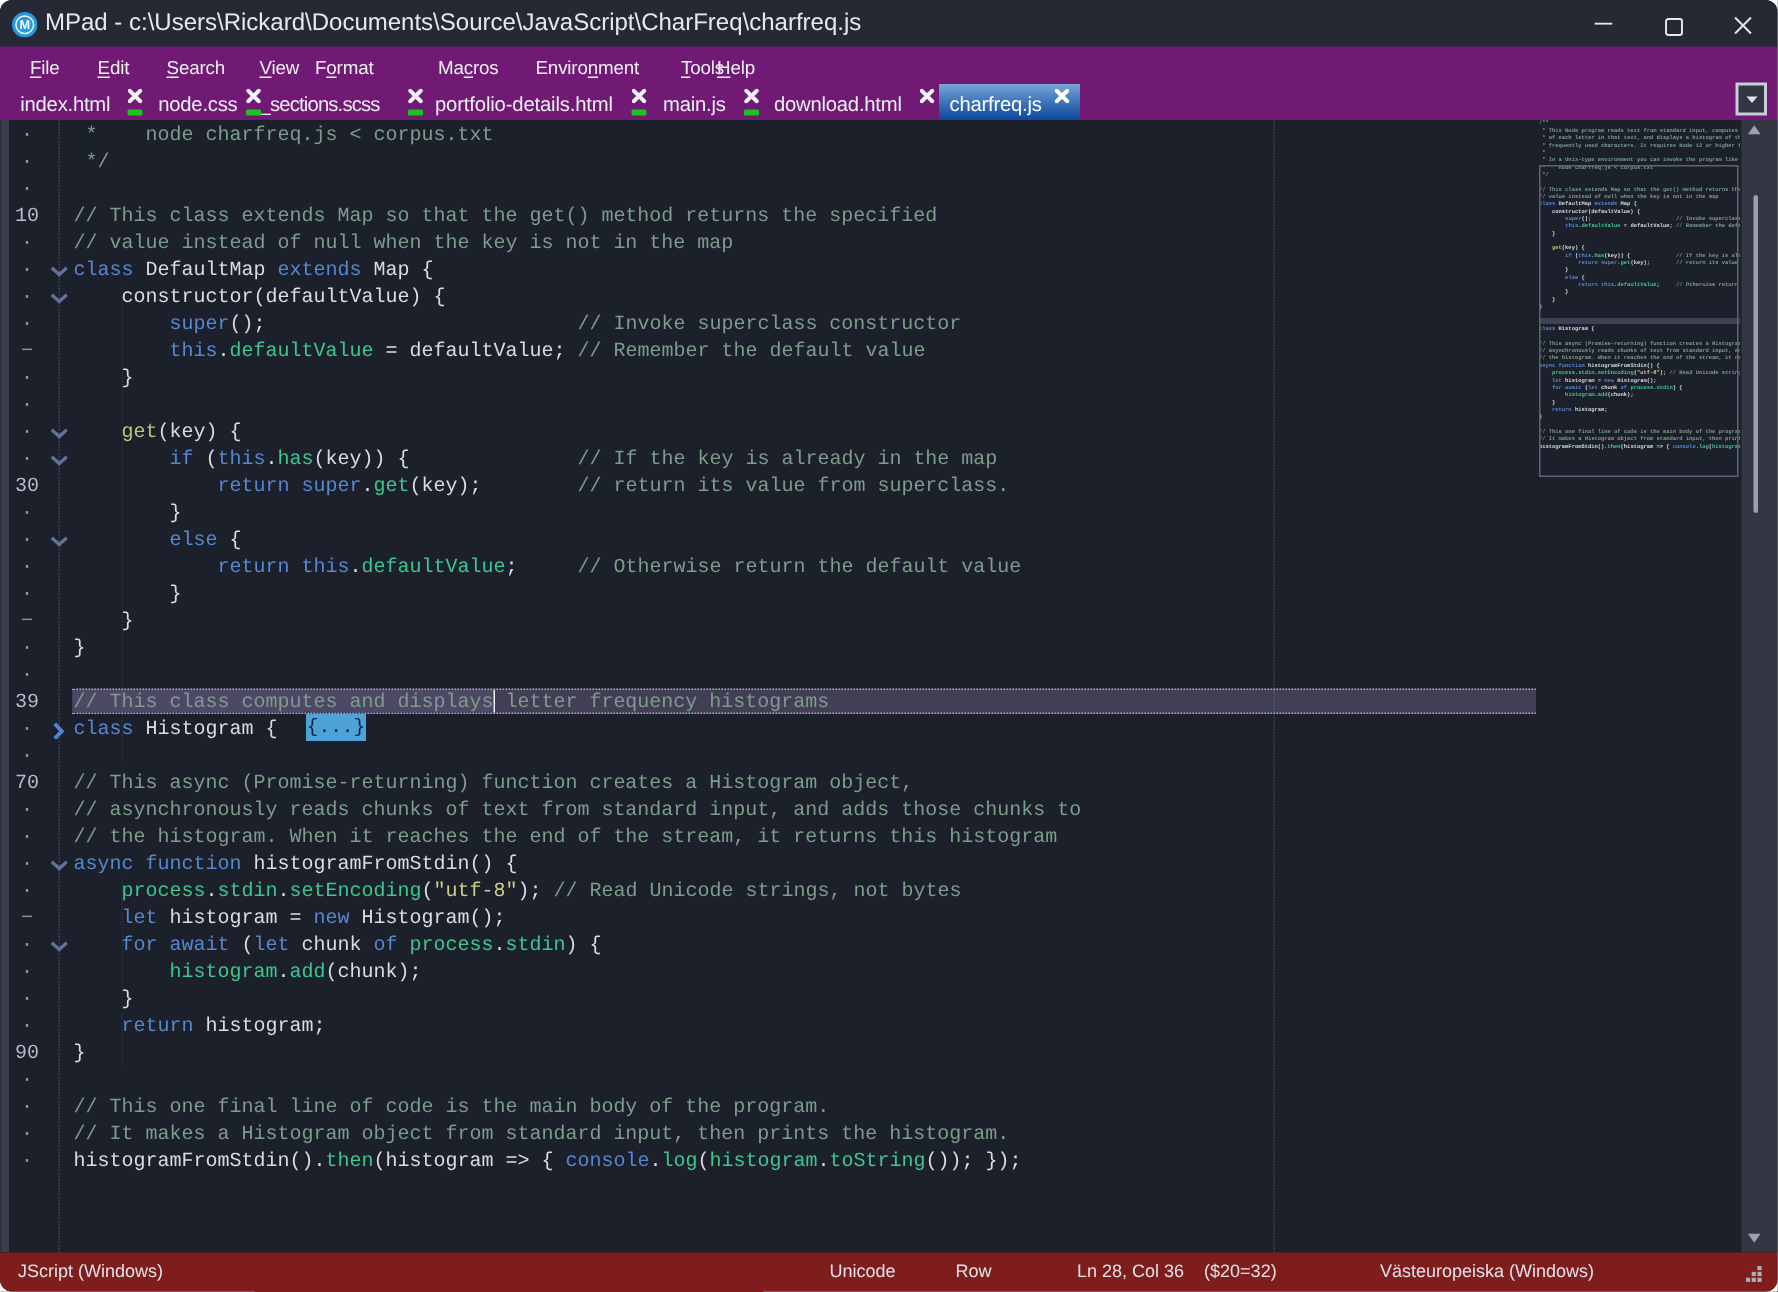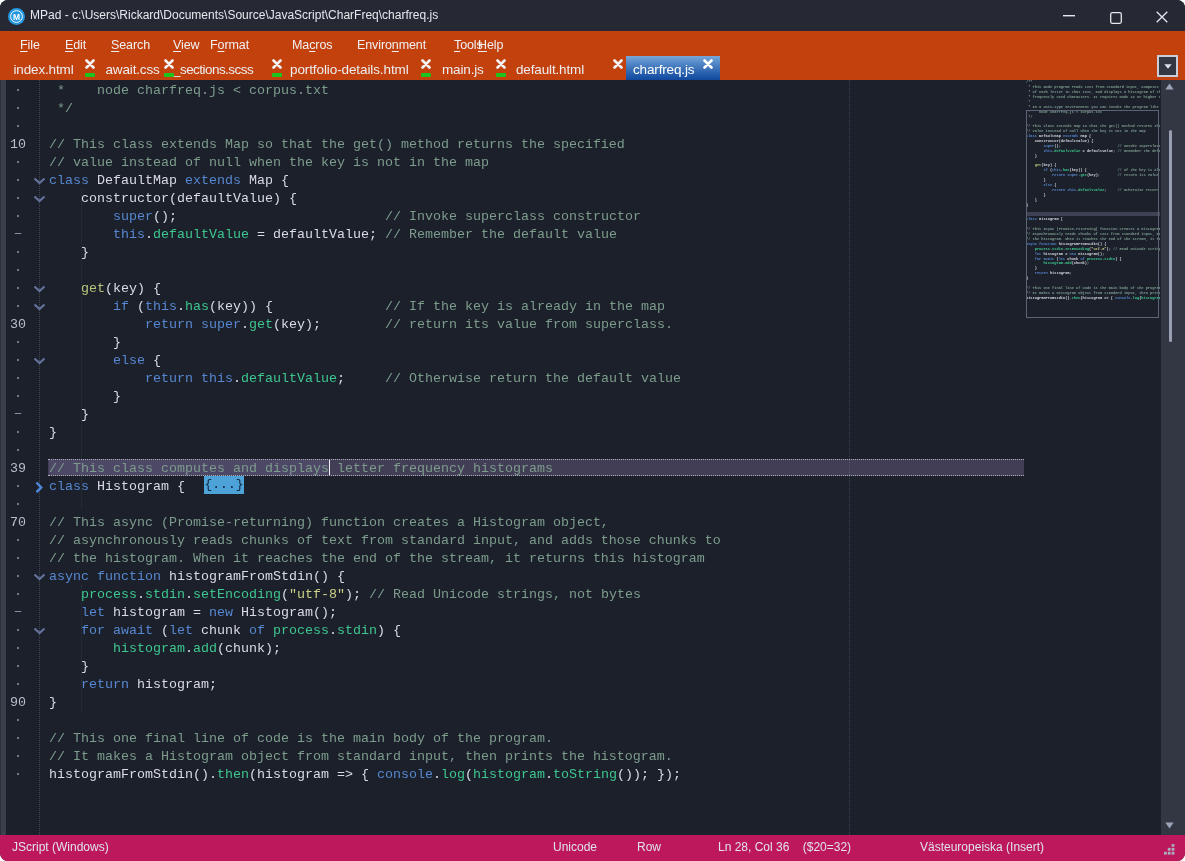--- a/index.html
+++ b/index.html
@@ -1,18 +1,18 @@
 <!DOCTYPE html>
 <html><head><meta charset="utf-8"><style>
 *{margin:0;padding:0;box-sizing:border-box}
 html,body{width:1185px;height:861px;background:#fff;font-family:"Liberation Sans",sans-serif}
 #win{position:absolute;left:0;top:0;width:1185px;height:861px;border-radius:8px;overflow:hidden;background:#1b202b}
 #titlebar{position:absolute;left:0;top:0;width:1185px;height:31px;background:#262933}
-#title{position:absolute;left:30px;top:0;height:18px;line-height:31px;font-size:12px;color:#e6e8ee}
-#band{position:absolute;left:0;top:31px;width:1185px;height:49px;background:#c2410c}
+#title{position:absolute;left:30px;top:0;height:18px;line-height:31px;font-size:16px;color:#e6e8ee}
+#band{position:absolute;left:0;top:31px;width:1185px;height:49px;background:#701a75}
 .menu{position:absolute;top:5px;height:19px;line-height:19px;font-size:12.5px;letter-spacing:-0.1px;color:#f0f1f4}
 .menu u{text-decoration:underline;text-underline-offset:2px}
 .tabtext{position:absolute;top:28px;height:22px;line-height:22px;font-size:13.5px;letter-spacing:-0.15px;color:#eceef2}
 .tx{position:absolute;top:28px}
 .gbar{position:absolute;top:42px;width:10px;height:3.5px;background:#1ec41e;border-radius:1px}
 #activetab{position:absolute;left:626px;top:24.5px;width:94px;height:24.5px;background:linear-gradient(180deg,#79a6d6 0%,#5389c8 30%,#3a70b6 55%,#2059a9 80%,#11489e 100%)}
 #ddbtn{position:absolute;left:1157px;top:24px;width:21px;height:22px;border:2px solid #c9cdd9;background:#333744}
 #ed{position:absolute;left:0;top:80px;width:1185px;height:755px;background:#1b202b;overflow:hidden}
 #lstrip{position:absolute;left:0;top:0;width:6px;height:755px;background:#3b3f4b;border-left:1px solid #2c2f3c}
 #gutter{position:absolute;left:5px;top:2px;width:26px;text-align:center;font:13.3312px "Liberation Mono",monospace;line-height:18px;color:#8e94a2;white-space:pre}
@@ -28,21 +28,21 @@
 #hl28{position:absolute;left:48px;top:378.5px;width:976px;height:17.5px;background:#413e55;border-top:1px dotted rgba(225,228,238,.68);border-bottom:1px dotted rgba(225,228,238,.68)}
 #sel28{position:absolute;left:49px;top:379.5px;width:280px;height:15.5px;background:#4c4866}
 #cur28{position:absolute;left:328.5px;top:380px;width:1.5px;height:15px;background:#eef0f5}
 #foldbadge{position:absolute;left:204px;top:396px;width:40px;height:18px;background:#4da3d8;color:#0e2440;font:13px "Liberation Mono",monospace;text-align:center;line-height:17px}
 #minimap{position:absolute;left:1026px;top:0;width:134px;height:310px;overflow:hidden}
 #mmpre{font:bold 13.3312px "Liberation Mono",monospace;line-height:18px;color:#d6d9e0;white-space:pre;transform:scale(0.272);transform-origin:0 0}
 #mmhl{position:absolute;left:1026px;top:132.2px;width:134px;height:4px;background:#3d4254}
 #mmrect{position:absolute;left:1026px;top:30px;width:133px;height:208px;border:1px solid #5c6375}
 #scrollzone{position:absolute;left:1161px;top:0;width:24px;height:755px;background:#333744}
 #thumb{position:absolute;left:1168.5px;top:50px;z-index:3;width:3px;height:212px;background:#989fb3;border-radius:1.5px}
-#status{position:absolute;left:0;top:835px;width:1185px;height:26px;background:#be185d;color:#e0e3ea;font-size:12px}
+#status{position:absolute;left:0;top:835px;width:1185px;height:26px;background:#7f1d1d;color:#e0e3ea;font-size:12px}
 .st{position:absolute;top:0;height:24px;line-height:24px}
 svg{display:block}
 </style></head>
 <body>
 <div id="win">
   <div id="titlebar">
     <svg style="position:absolute;left:8px;top:7.5px" width="17" height="17" viewBox="0 0 17 17">
         <circle cx="8.5" cy="8.5" r="8.5" fill="#2598df"></circle>
         <circle cx="8.5" cy="8.5" r="5.9" fill="none" stroke="#f2f8fd" stroke-width="1.0"></circle>
         <text x="8.5" y="11.6" font-size="8.5" font-weight="bold" fill="#fff" text-anchor="middle" font-family="Liberation Sans">M</text>
@@ -62,25 +62,25 @@
     <div class="menu" style="left:20px"><u>F</u>ile</div>
     <div class="menu" style="left:65px"><u>E</u>dit</div>
     <div class="menu" style="left:111px"><u>S</u>earch</div>
     <div class="menu" style="left:173px"><u>V</u>iew</div>
     <div class="menu" style="left:210px">F<u>o</u>rmat</div>
     <div class="menu" style="left:292px">Ma<u>c</u>ros</div>
     <div class="menu" style="left:357px">Enviro<u>n</u>ment</div>
     <div class="menu" style="left:454px"><u>T</u>ools</div>
     <div class="menu" style="left:478px"><u>H</u>elp</div>
     <div class="tabtext" style="left:13.5px">index.html</div>
-    <div class="tabtext" style="left:105.5px">await.css</div>
+    <div class="tabtext" style="left:105.5px">node.css</div>
     <div class="tabtext" style="left:173px;letter-spacing:-0.55px">_sections.scss</div>
     <div class="tabtext" style="left:290px;letter-spacing:-0.1px">portfolio-details.html</div>
     <div class="tabtext" style="left:442px">main.js</div>
-    <div class="tabtext" style="left:516px">default.html</div>
+    <div class="tabtext" style="left:516px">download.html</div>
     <div id="activetab"></div>
     <div class="tabtext" style="left:633px;color:#fff">charfreq.js</div>
     <svg class="tx" style="left:85px" width="10" height="10" viewBox="0 0 10 10">
         <path d="M1.5 1.5 L8.5 8.5 M8.5 1.5 L1.5 8.5" stroke="#f2f3f6" stroke-width="2.6" stroke-linecap="round"></path>
       </svg>
     <svg class="tx" style="left:164px" width="10" height="10" viewBox="0 0 10 10">
         <path d="M1.5 1.5 L8.5 8.5 M8.5 1.5 L1.5 8.5" stroke="#f2f3f6" stroke-width="2.6" stroke-linecap="round"></path>
       </svg>
     <svg class="tx" style="left:271.5px" width="10" height="10" viewBox="0 0 10 10">
         <path d="M1.5 1.5 L8.5 8.5 M8.5 1.5 L1.5 8.5" stroke="#f2f3f6" stroke-width="2.6" stroke-linecap="round"></path>
@@ -277,21 +277,21 @@
     <svg style="position:absolute;left:1165px;top:742px" width="9" height="7" viewBox="0 0 9 7">
         <path d="M4.5 6.5 L8.7 0.5 L0.3 0.5 Z" fill="#9aa2b8"></path>
       </svg>
     <div id="thumb"></div>
   </div>
   <div id="status">
     <div class="st" style="left:12px">JScript (Windows)</div>
     <div class="st" style="left:553px">Unicode</div>
     <div class="st" style="left:637px">Row</div>
     <div class="st" style="left:718px">Ln 28, Col 36&nbsp;&nbsp;&nbsp;&nbsp;($20=32)</div>
-    <div class="st" style="left:920px">Västeuropeiska (Insert)</div>
+    <div class="st" style="left:920px">Västeuropeiska (Windows)</div>
     <svg style="position:absolute;left:1164px;top:9px" width="11" height="11" viewBox="0 0 11 11">
         <g fill="#a9afbf">
           <rect x="7.6" y="0" width="2.8" height="2.8"></rect>
           <rect x="7.6" y="3.9" width="2.8" height="2.8"></rect>
           <rect x="3.8" y="3.9" width="2.8" height="2.8"></rect>
           <rect x="7.6" y="7.8" width="2.8" height="2.8"></rect>
           <rect x="3.8" y="7.8" width="2.8" height="2.8"></rect>
           <rect x="0" y="7.8" width="2.8" height="2.8"></rect>
         </g>
       </svg>

